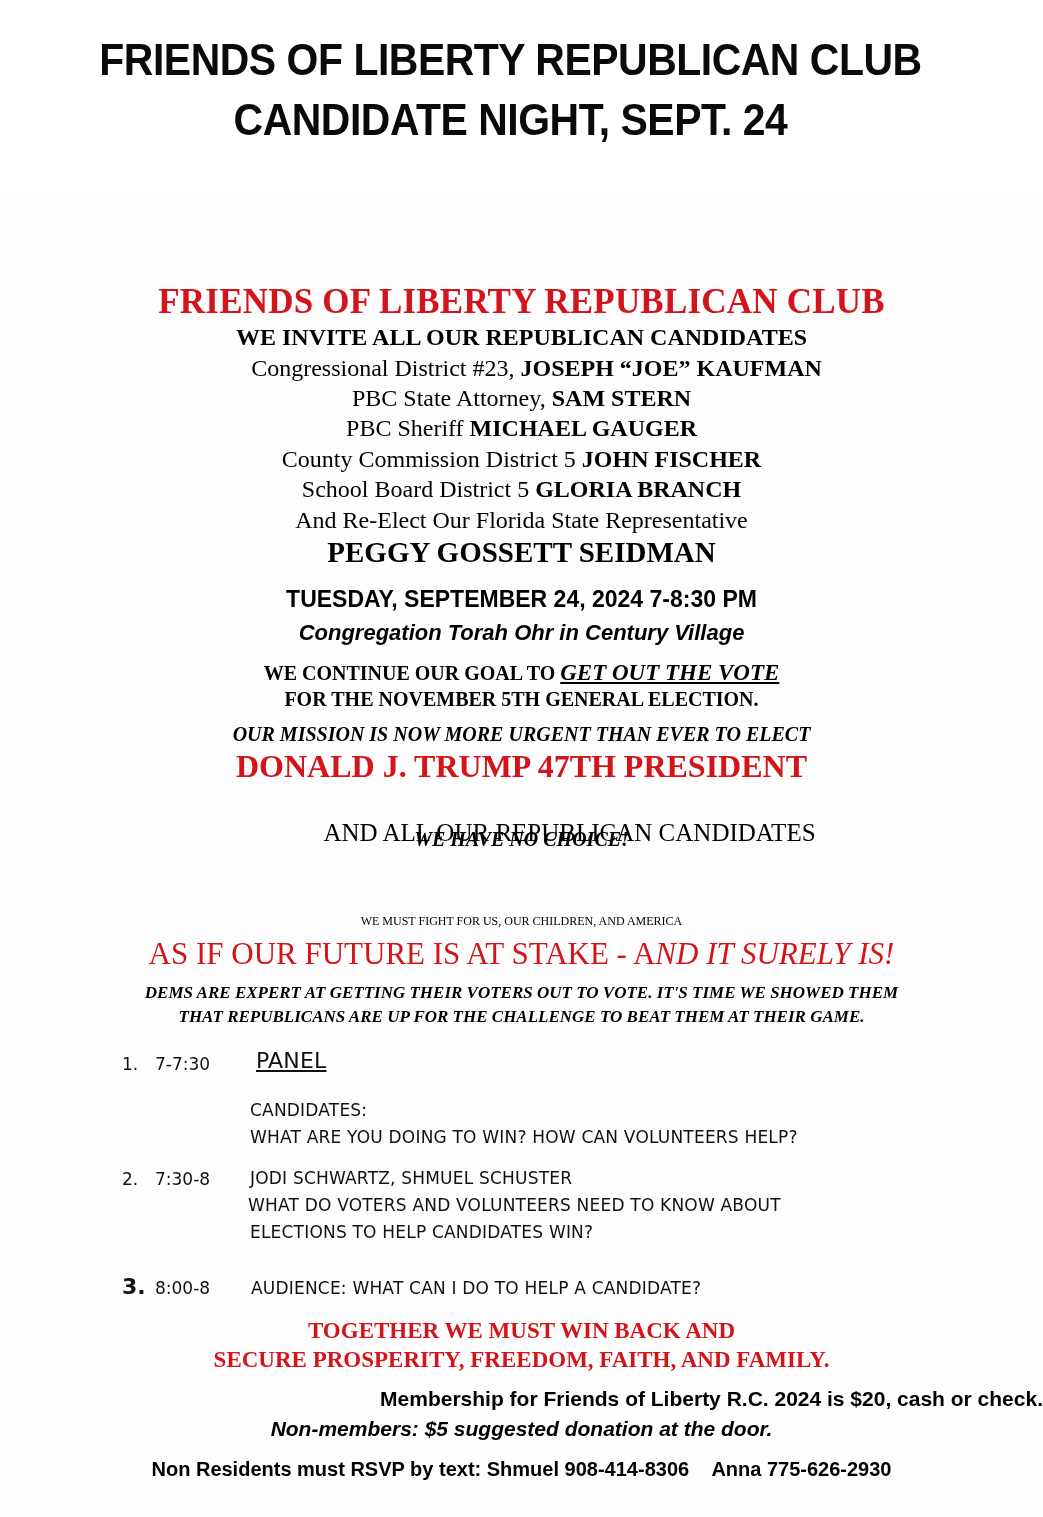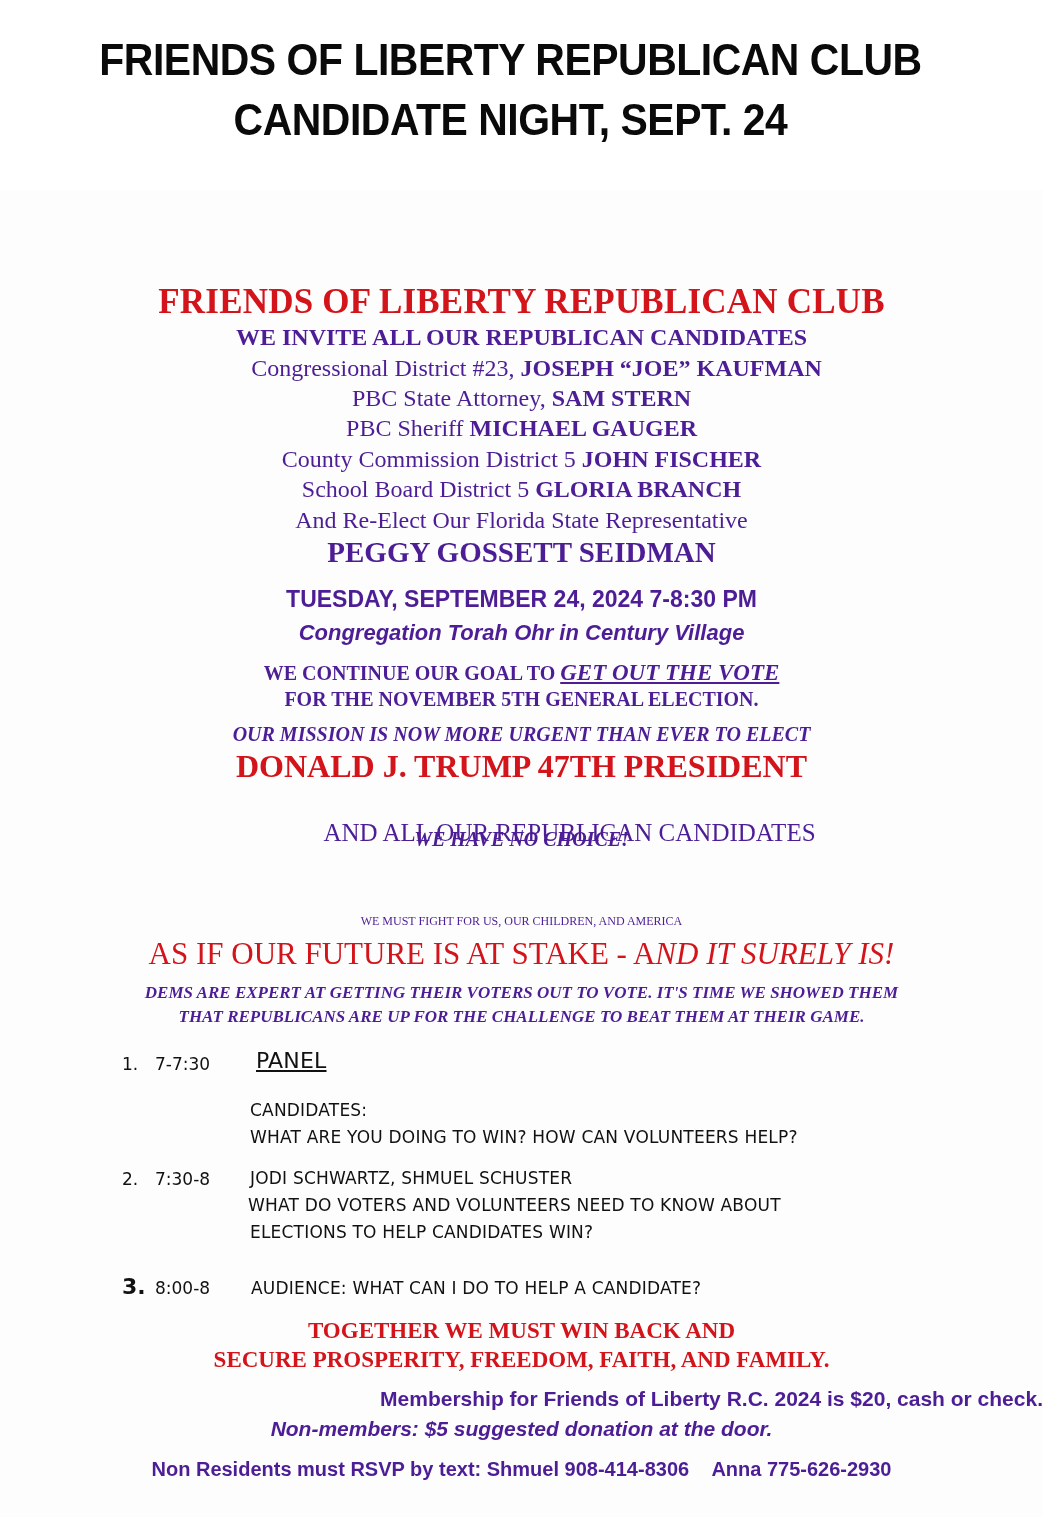--- a/index.html
+++ b/index.html
@@ -8,21 +8,21 @@
     position: absolute; left: 0; top: 0; width: 1043px; height: 190px; background: #fff;
     font-family: "Liberation Sans", sans-serif; font-weight: bold; text-align: center;
   }
   .header .h1 { position: absolute; left: 0; right: 22px; top: 34px; font-size: 44px; letter-spacing: -0.5px; line-height: 52px; color: #0a0a0a; transform: scaleX(0.93); }
   .header .h2 { position: absolute; left: 0; right: 22px; top: 94px; font-size: 44px; letter-spacing: -0.5px; line-height: 52px; color: #0a0a0a; transform: scaleX(0.93); }
   .poster { position: absolute; left: 0; top: 190px; width: 1043px; height: 1327px; background: #fdfdfd; }
   .line { position: absolute; left: 0; width: 1043px; text-align: center; white-space: nowrap; }
   .serif { font-family: "Liberation Serif", serif; }
   .lsans { font-family: "Liberation Sans", sans-serif; }
   .red { color: #d3141a; }
-  .dark { color: #4c1d95; }
+  .dark { color: #000000; }
   b { font-weight: bold; }
   .u { text-decoration: underline; }
   .it { font-style: italic; }
 
   .agenda-num { position: absolute; font-family: "DejaVu Sans", sans-serif; font-size: 17px; color: #111; }
   .agenda-txt { position: absolute; font-family: "DejaVu Sans", sans-serif; font-size: 17px; color: #111; white-space: nowrap; letter-spacing: 0.2px; }
 </style>
 </head>
 <body>
 

